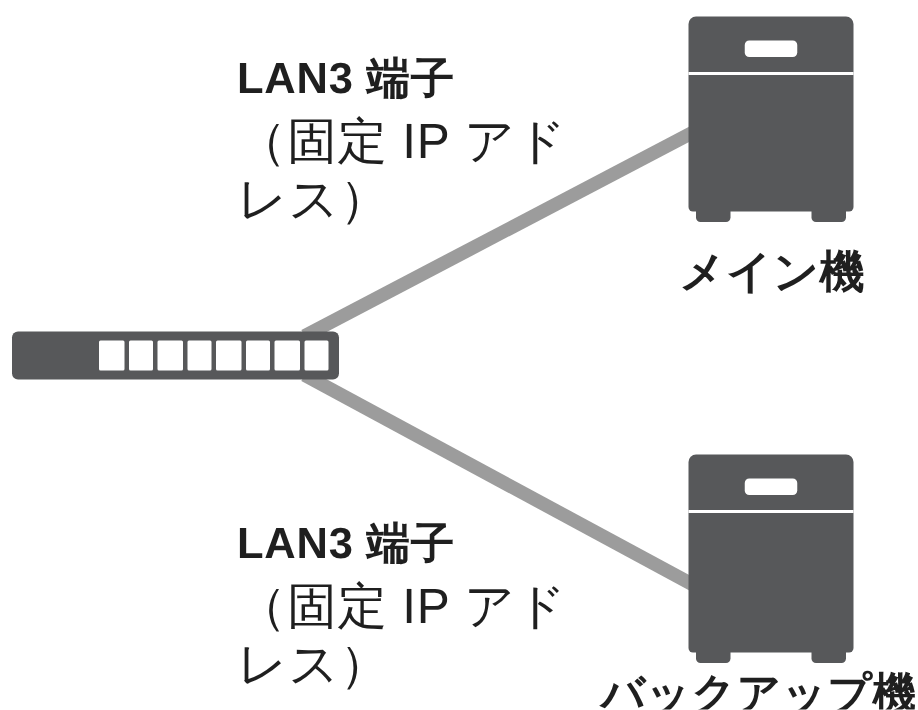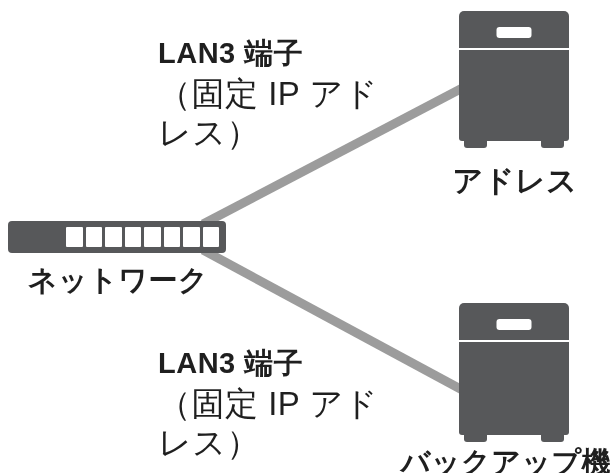--- a/index.html
+++ b/index.html
@@ -136,31 +136,30 @@
         <div class="port"></div>
         <div class="port"></div>
         <div class="port"></div>
         <div class="port"></div>
         <div class="port"></div>
         <div class="port"></div>
         <div class="port"></div>
         <div class="port"></div>
       </div>
   </div>
-  <div class="label label-bold label-network">ネットワーク</div>
 
   <div class="device device-main">
     <div class="body">
       <div class="slot"></div>
       <div class="divider"></div>
     </div>
     <div class="foot foot-left"></div>
     <div class="foot foot-right"></div>
   </div>
-  <div class="label label-bold label-main">アドレス</div>
+  <div class="label label-bold label-main">メイン機</div>
 
   <div class="device device-backup">
     <div class="body">
       <div class="slot"></div>
       <div class="divider"></div>
     </div>
     <div class="foot foot-left"></div>
     <div class="foot foot-right"></div>
   </div>
   <div class="label label-bold label-backup">バックアップ機</div>

